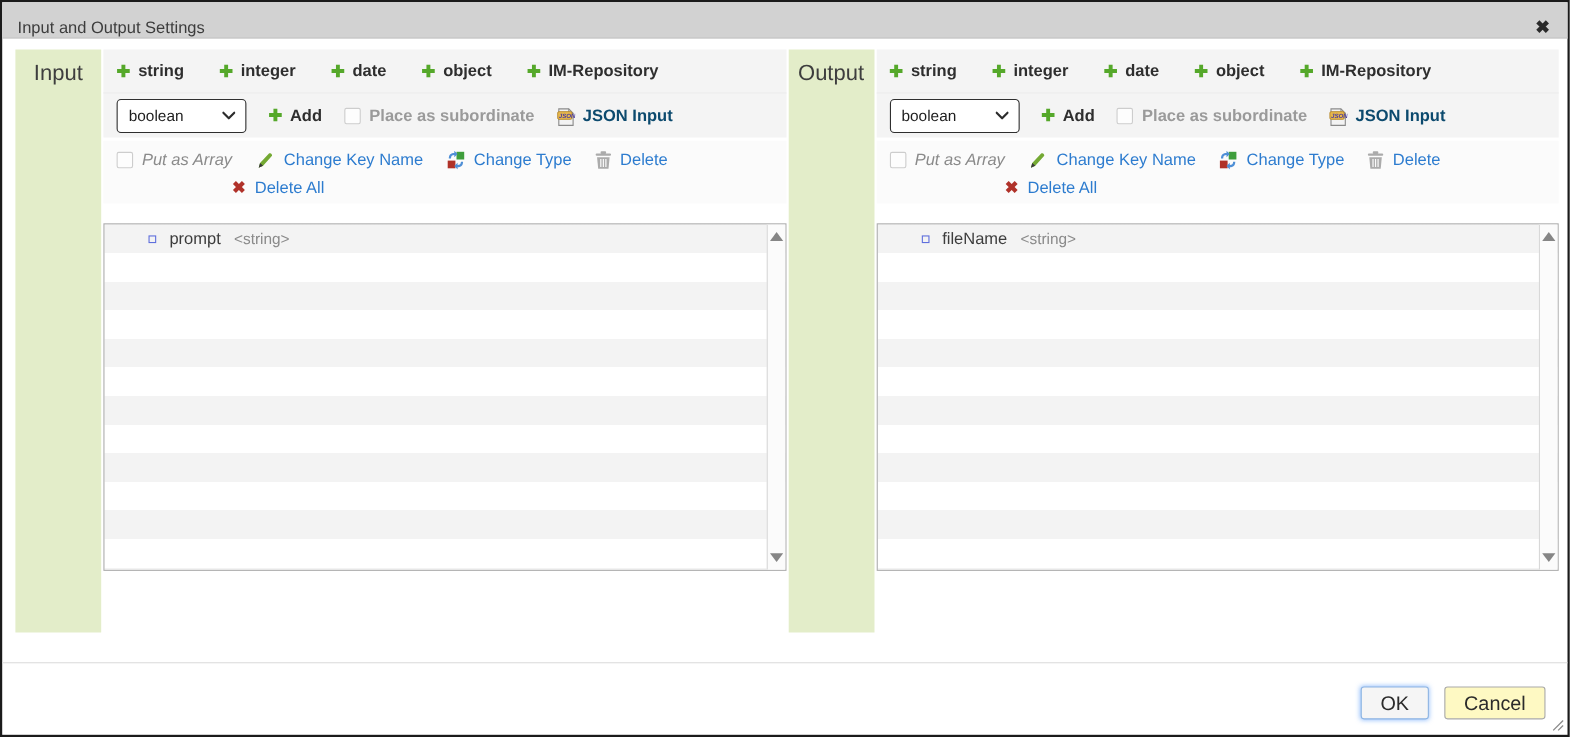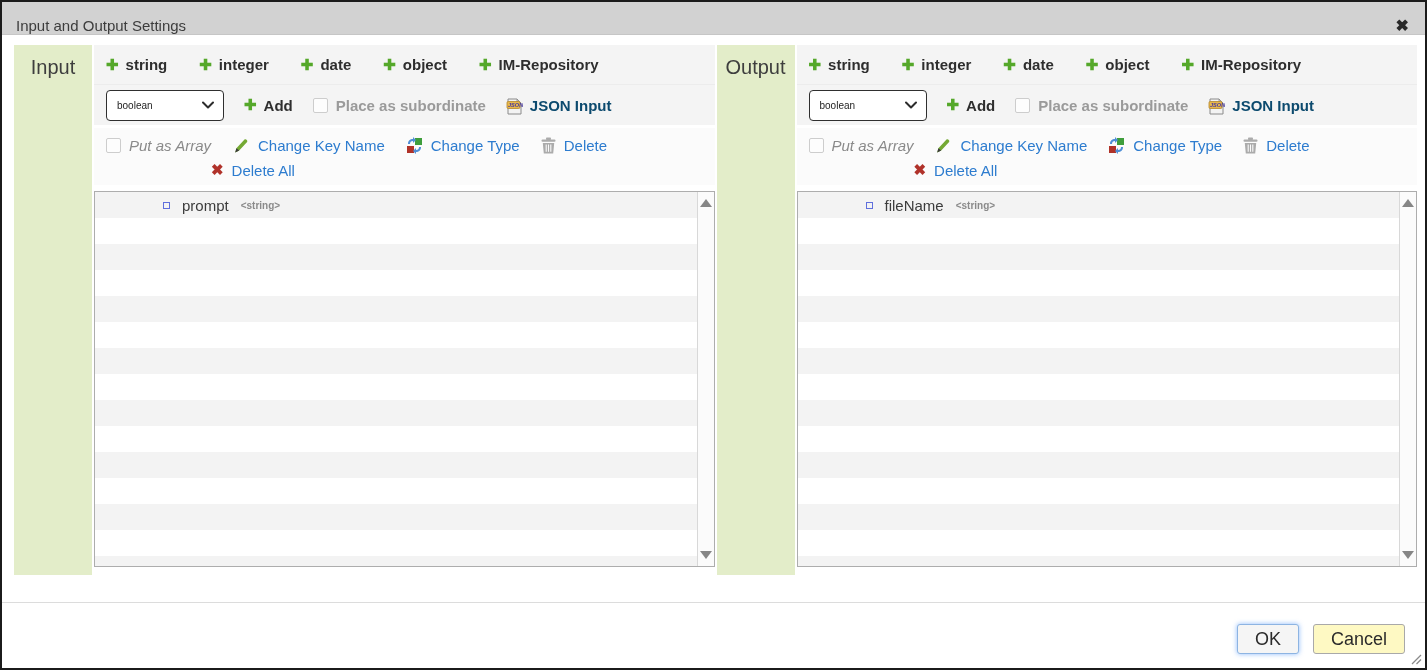--- a/index.html
+++ b/index.html
@@ -18,42 +18,42 @@
   .side-label { width:78px; background:#e3edc9; padding-top:11px; text-align:center; font-size:20px; color:#3e3e3e; flex-shrink:0; }
   .panel-main { flex:1; margin-left:2px; display:flex; flex-direction:column; min-width:0; }
 
   .toolbar { background:#f4f4f4; }
   .tb-row { height:40px; display:flex; align-items:center; padding-left:12px; }
   .tb-row1 { gap:32px; border-bottom:1px solid #ececec; }
   .tb-row2 { gap:20px; }
   .type-btn { display:flex; align-items:center; gap:7px; font-weight:bold; font-size:15px; color:#2e2e2e; cursor:pointer; white-space:nowrap; }
   .plus-ico { color:#55a82a; font-size:15px; font-weight:bold; }
 
-  .select-box { width:118px; height:31px; border:1px solid #2f2f2f; border-radius:4px; background:#fff; display:flex; align-items:center; justify-content:space-between; padding:0 9px 0 10px; font-size:10px; color:#1d1d1d; cursor:pointer; }
+  .select-box { width:118px; height:31px; border:1px solid #2f2f2f; border-radius:4px; background:#fff; display:flex; align-items:center; justify-content:space-between; padding:0 9px 0 10px; font-size:14px; color:#1d1d1d; cursor:pointer; }
 
   .chk-group { display:flex; align-items:center; gap:8px; cursor:pointer; }
   .checkbox { width:15px; height:15px; border:1px solid #cdcdcd; border-radius:2px; background:#fdfdfd; flex-shrink:0; }
   .chk-label-bold { font-size:15px; font-weight:bold; color:#9a9a9a; white-space:nowrap; }
   .chk-label { font-size:15px; color:#8a8a8a; white-space:nowrap;font-style:italic; }
 
   .json-btn { display:flex; align-items:center; gap:7px; font-weight:bold; font-size:15px; color:#0c4a6e; cursor:pointer; }
 
   .actions { background:#fbfbfb; padding:9px 0 2px 12px; margin-top:3px; }
   .act-row { display:flex; align-items:center; gap:21px; margin-bottom:7px; }
   .act-row2 { margin-left:105px; margin-bottom:4px; }
   .link-btn { display:flex; align-items:center; gap:8px; cursor:pointer; }
   .link-text { font-size:15px; color:#2d7ccf; white-space:nowrap; }
   .x-ico { color:#b0322a; font-weight:bold; font-size:15px; }
 
-  .list { position:relative; margin-top:6px; border:1px solid #adadad; height:376px; overflow:hidden; flex-shrink:0;
-          background:repeating-linear-gradient(to bottom,#f3f3f3 0,#f3f3f3 26px,#ffffff 26px,#ffffff 52px);padding-left:28px; }
+  .list { position:relative; margin-top:18px; border:1px solid #adadad; height:316px; overflow:hidden; flex-shrink:0;
+          background:repeating-linear-gradient(to bottom,#f3f3f3 0,#f3f3f3 26px,#ffffff 26px,#ffffff 52px); }
   .list-item { height:26px; display:flex; align-items:center; padding-left:40px; gap:12px; cursor:pointer; }
   .sq-ico { width:7px; height:7px; border:1px solid #5f6fdd; background:transparent; flex-shrink:0; }
   .item-name { font-size:15px; color:#3c3c3c; }
-  .item-type { font-size:10px; font-weight:bold; color:#8a8a8a; }
+  .item-type { font-size:14px; font-weight:normal; color:#8a8a8a; }
 
   .vscroll { position:absolute; top:0; right:0; bottom:0; width:17px; background:#fbfbfb; border-left:1px solid #d8d8d8; cursor:pointer; }
   .arr { position:absolute; left:50%; transform:translateX(-50%); width:0; height:0; border-left:6px solid transparent; border-right:6px solid transparent; }
   .arr-up { top:7px; border-bottom:8px solid #868686; }
   .arr-down { bottom:7px; border-top:8px solid #868686; }
 
   .footer { margin:27px -8px 0 -12px; border-top:1px solid #dcdcdc; padding:21px 20px 0 0; display:flex; justify-content:flex-end; gap:14px; }
   .btn { height:30px; padding:0 17px; font-size:18px; font-family:"Liberation Sans",sans-serif; color:#2b2b2b; border-radius:3px; cursor:pointer; }
   .btn-ok { background:#f5f5f5; border:1px solid #8db4e2; box-shadow:0 0 5px rgba(80,150,250,.65); }
   .btn-cancel { background:#fef9c3; border:1px solid #a9a9a9; }

